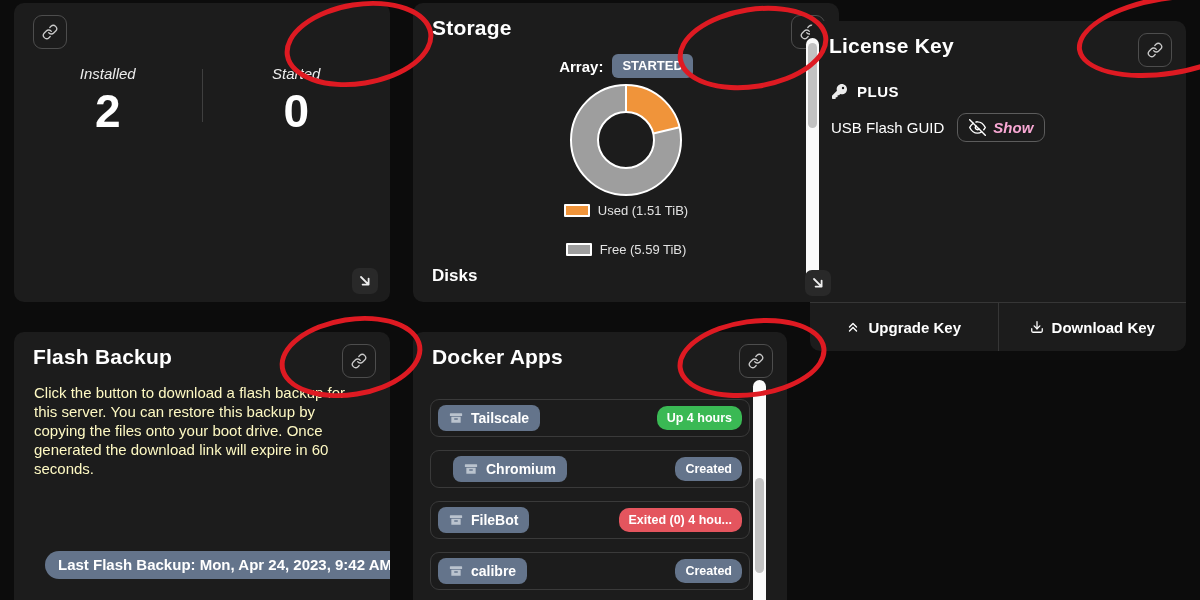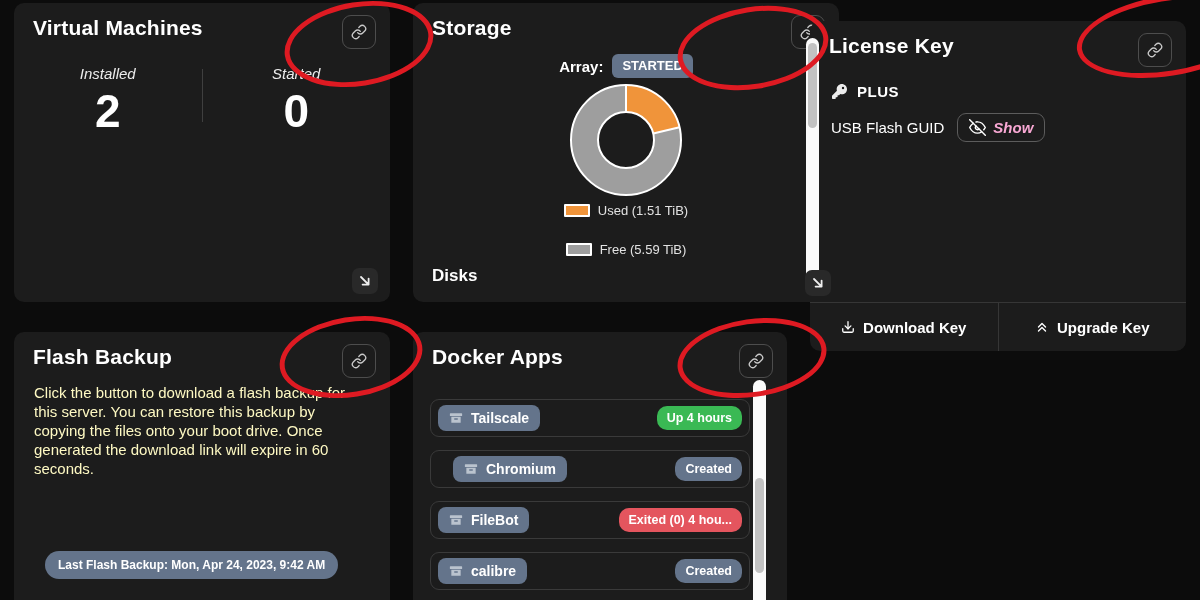--- a/index.html
+++ b/index.html
@@ -104,21 +104,21 @@
   }
 
   
   .flash-desc {
     margin:5px 20px 0 20px; width:324px;
     font-size:15px; line-height:19px; color:#fef9c3;
   }
   .backup-pill {
     position:absolute; left:31px; top:219px;
     padding:6px 13px; border-radius:14px;
-    font-size:12px; font-weight:700; white-space:nowrap;
+    font-size:15px; font-weight:700; white-space:nowrap;
   }
 
   
   .docker-list { margin:21px 37px 0 17px; }
   .docker-row {
     height:38px; border:1px solid #3a3a3a; border-radius:9px;
     display:flex; align-items:center; justify-content:space-between;
     padding:0 7px; margin-bottom:13px; cursor:pointer;
   }
   .app-pill {
@@ -144,21 +144,20 @@
 
   svg { display:block; }
 </style>
 </head>
 <body>
 
 <div class="page">
 
   <section class="card" id="card-vm">
     <div class="card-header">
-      <div class="card-title">Virtual Machines</div>
       <button class="link-btn">
         <span>
           <svg width="16" height="16" viewBox="0 0 24 24" fill="none" stroke="currentColor" stroke-width="2" stroke-linecap="round" stroke-linejoin="round">
               <path d="M10 13a5 5 0 0 0 7.54.54l3-3a5 5 0 0 0-7.07-7.07l-1.72 1.71"></path>
               <path d="M14 11a5 5 0 0 0-7.54-.54l-3 3a5 5 0 0 0 7.07 7.07l1.71-1.71"></path>
             </svg>
         </span>
       </button>
     </div>
     <div class="vm-stats">
@@ -259,38 +258,38 @@
               <line x1="1" y1="1" x2="23" y2="23"></line>
             </svg>
         </span>
         <span>Show</span>
       </button>
     </div>
     <div class="license-footer">
       <div class="footer-cell">
         <button class="footer-btn">
           <span>
+            <svg width="14" height="14" viewBox="0 0 24 24" fill="none" stroke="#fff" stroke-width="2.4" stroke-linecap="round" stroke-linejoin="round">
+                <polyline points="6,12 12,6 18,12"></polyline>
+                <polyline points="6,19 12,13 18,19"></polyline>
+              </svg>
+          </span>
+          <span>Upgrade Key</span>
+        </button>
+      </div>
+      <div class="footer-cell">
+        <button class="footer-btn">
+          <span>
             <svg width="14" height="14" viewBox="0 0 24 24" fill="none" stroke="#fff" stroke-width="2.2" stroke-linecap="round" stroke-linejoin="round">
                 <path d="M21 15v4a2 2 0 0 1-2 2H5a2 2 0 0 1-2-2v-4"></path>
                 <polyline points="7,10 12,15 17,10"></polyline>
                 <line x1="12" y1="15" x2="12" y2="3"></line>
               </svg>
           </span>
           <span>Download Key</span>
-        </button>
-      </div>
-      <div class="footer-cell">
-        <button class="footer-btn">
-          <span>
-            <svg width="14" height="14" viewBox="0 0 24 24" fill="none" stroke="#fff" stroke-width="2.4" stroke-linecap="round" stroke-linejoin="round">
-                <polyline points="6,12 12,6 18,12"></polyline>
-                <polyline points="6,19 12,13 18,19"></polyline>
-              </svg>
-          </span>
-          <span>Upgrade Key</span>
         </button>
       </div>
     </div>
   </section>
 
   <section class="card" id="card-flash">
     <div class="card-header">
       <div class="card-title">Flash Backup</div>
       <button class="link-btn">
         <span>

